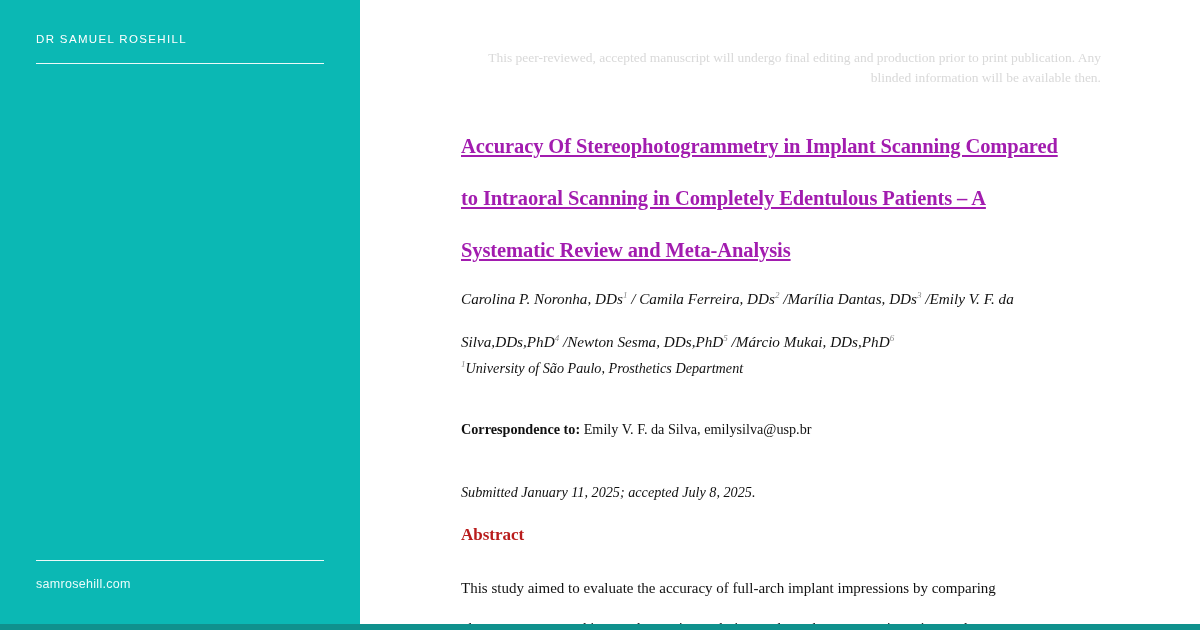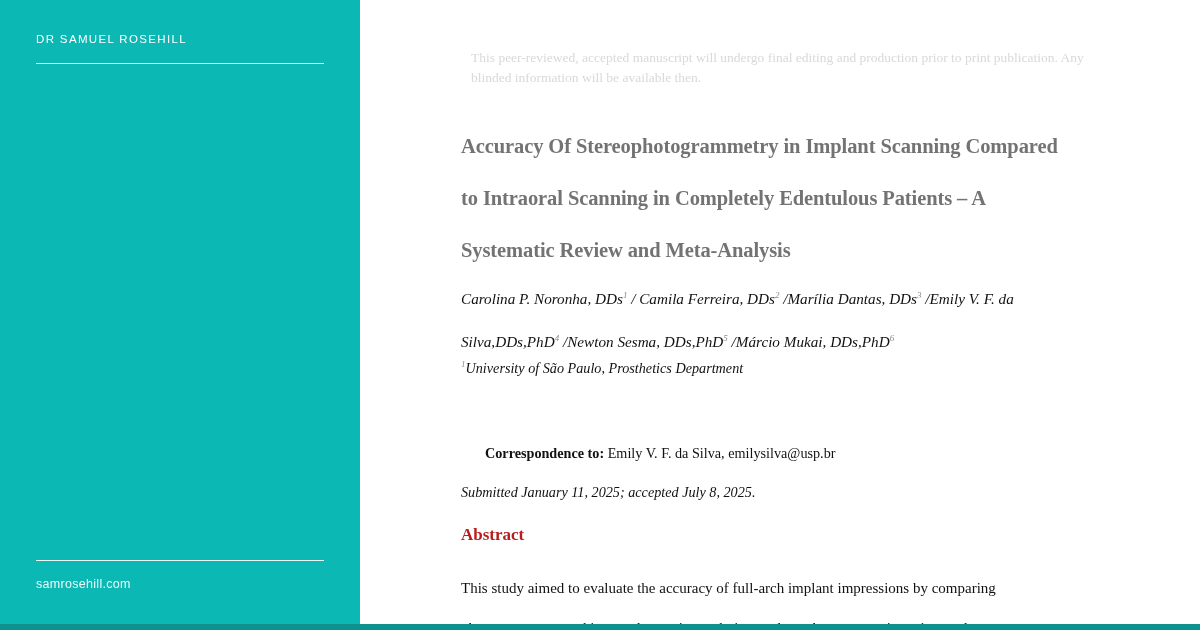--- a/index.html
+++ b/index.html
@@ -85,21 +85,21 @@
     left:101px;   
     top:0;
     width:640px;
     font-family:"Liberation Serif", "DejaVu Serif", serif;
     color:#000000;
   }
   .doc-banner {
     position:absolute;
     left:10px; top:48px;
     width:630px;
-    text-align:left;
+    text-align:right;
     font-family:"Liberation Serif", "DejaVu Serif", serif;
     font-size:13.5px;
     line-height:20px;
     color:#d9d9d9;
   }
   .doc-title {
     position:absolute;
     left:0; top:120px;
     width:600px;
     font-family:"Liberation Serif", "DejaVu Serif", serif;
@@ -130,27 +130,26 @@
     left:0; top:354px;
     width:560px;
     font-family:"Liberation Serif", "DejaVu Serif", serif;
     font-style:italic;
     font-size:14.2px;
     line-height:20px;
     color:#111111;
   }
   .corresp {
     position:absolute;
-    left:0; top:443px;
+    left:0; top:419px;
     width:600px;
     font-family:"Liberation Serif", "DejaVu Serif", serif;
     font-size:14.2px;
     line-height:20px;
     color:#111111;
-    margin-left:24px;
   }
   .corresp .lbl { font-weight:700; }
   .submitted {
     position:absolute;
     left:0; top:452px;
     width:600px;
     font-family:"Liberation Serif", "DejaVu Serif", serif;
     font-style:italic;
     font-size:14.2px;
     line-height:20px;
@@ -199,21 +198,21 @@
     <div class="rule-bottom"></div>
 
     <div class="sidebar-site">samrosehill.com</div>
   </aside>
 
   <section class="doc">
     <div class="doc-inner">
 
       <div class="doc-banner">This peer-reviewed, accepted manuscript will undergo final editing and production prior to print publication. Any blinded information will be available then.</div>
 
-      <div class="doc-title" style="color: #737373;">Accuracy Of Stereophotogrammetry in Implant Scanning Compared to Intraoral Scanning in Completely Edentulous Patients – A Systematic Review and Meta-Analysis</div>
+      <div class="doc-title" style="color: #a21caf; text-decoration: underline;">Accuracy Of Stereophotogrammetry in Implant Scanning Compared to Intraoral Scanning in Completely Edentulous Patients – A Systematic Review and Meta-Analysis</div>
 
       <div class="authors"><span><span>Carolina P. Noronha, DDs</span><sup>1</sup></span><span> / </span><span><span>Camila Ferreira, DDs</span><sup>2</sup></span><span> /</span><span><span>Marília Dantas, DDs</span><sup>3</sup></span><span> /</span><span><span>Emily V. F. da Silva,DDs,PhD</span><sup>4</sup></span><span> /</span><span><span>Newton Sesma, DDs,PhD</span><sup>5</sup></span><span> /</span><span><span>Márcio Mukai, DDs,PhD</span><sup>6</sup></span></div>
 
       <div class="affil">
         <sup>1</sup><span>University of São Paulo, Prosthetics Department</span>
       </div>
 
       <div class="corresp">
         <span class="lbl">Correspondence to:</span>
         <span>Emily V. F. da Silva, emilysilva@usp.br</span>

